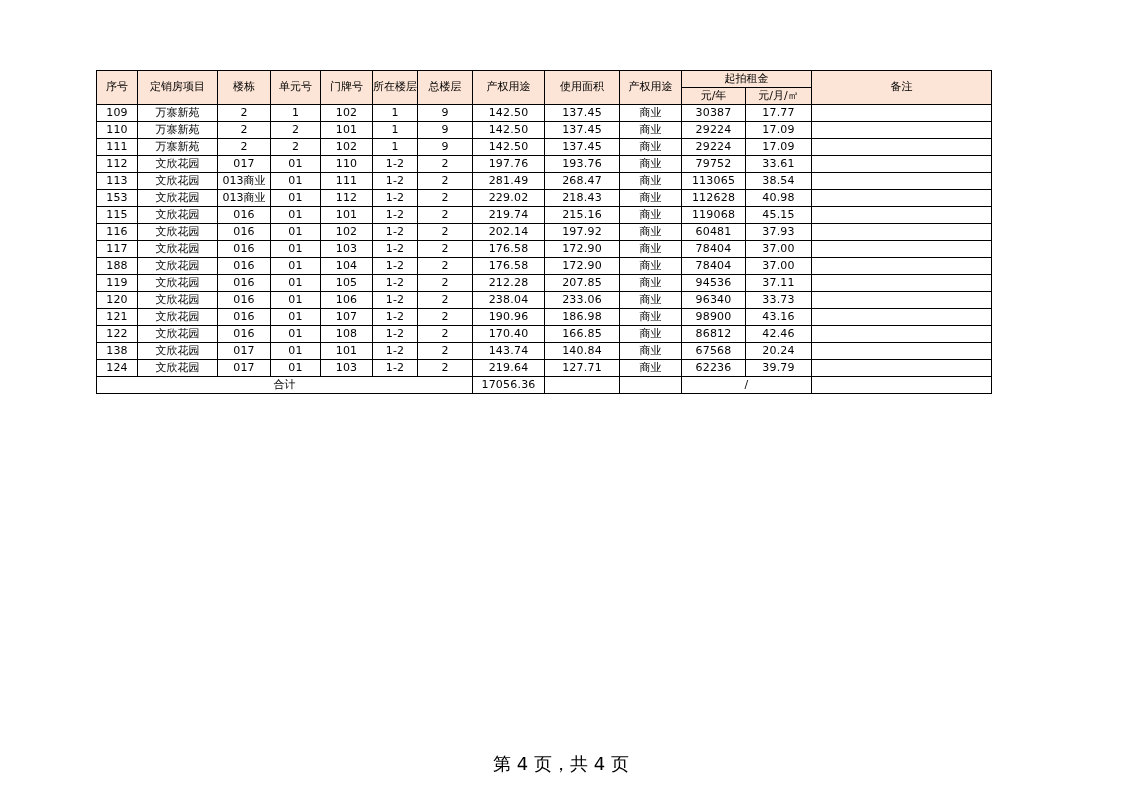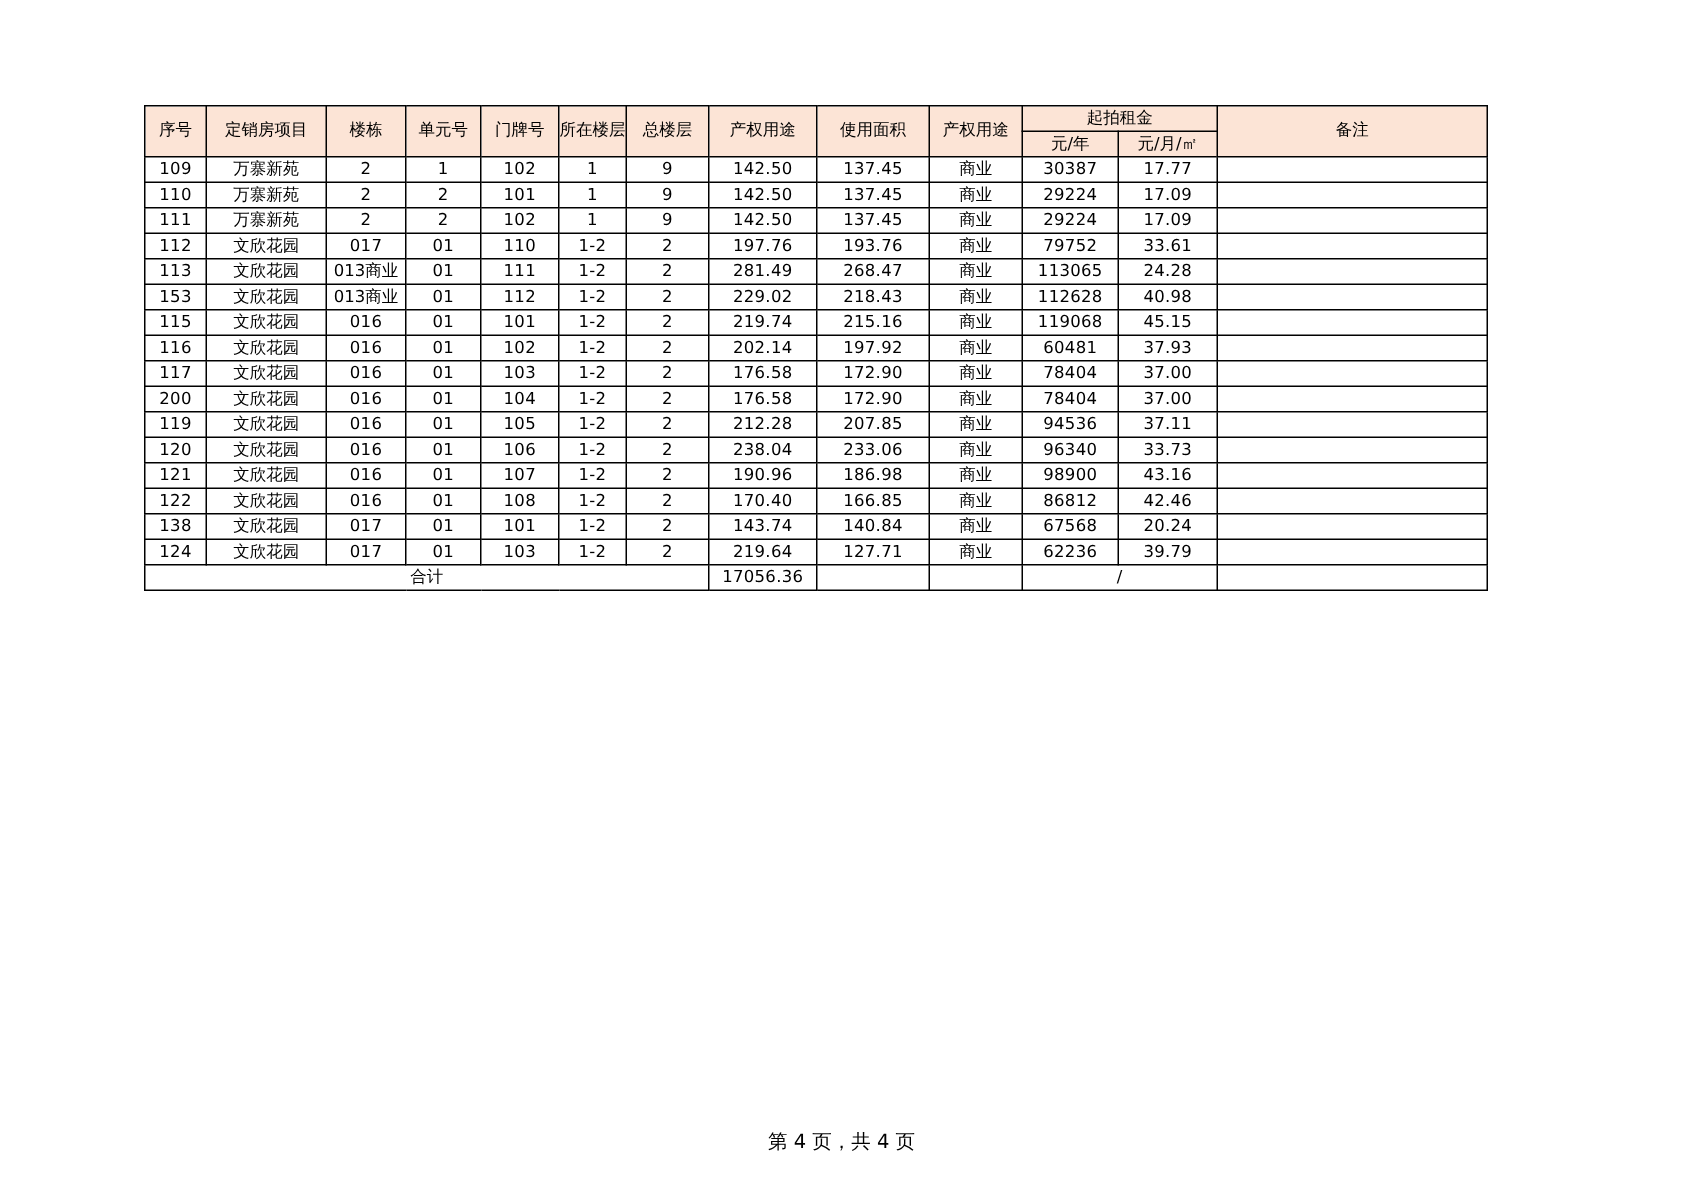--- a/index.html
+++ b/index.html
@@ -52,21 +52,21 @@
   .num { font-family: "DejaVu Sans", sans-serif; font-size: 11px; letter-spacing: 0.2px; }
   .cjk { font-family: "DejaVu Sans", sans-serif; font-size: 11px; }
   tbody td { background: #ffffff; }
   .total-label { text-align: center; }
   .footer {
     position: absolute;
     left: 0;
     top: 752px;
     width: 1122px;
     text-align: center;
-    font-size: 13px;
+    font-size: 18px;
     font-family: "DejaVu Sans", sans-serif;
     color: #000;
   }
   
   col.c0 { width: 41px; }
   col.c1 { width: 80px; }
   col.c2 { width: 53px; }
   col.c3 { width: 50px; }
   col.c4 { width: 52px; }
   col.c5 { width: 44px; }
@@ -186,21 +186,21 @@
           <td class="cjk">文欣花园</td>
           <td class="cjk">013商业</td>
           <td class="num">01</td>
           <td class="num">111</td>
           <td class="num">1-2</td>
           <td class="num">2</td>
           <td class="num">281.49</td>
           <td class="num">268.47</td>
           <td class="cjk">商业</td>
           <td class="num">113065</td>
-          <td class="num">24.28</td>
+          <td class="num">38.54</td>
           <td class="cjk"></td>
         </tr>
         <tr>
           <td class="num">153</td>
           <td class="cjk">文欣花园</td>
           <td class="cjk">013商业</td>
           <td class="num">01</td>
           <td class="num">112</td>
           <td class="num">1-2</td>
           <td class="num">2</td>
@@ -250,21 +250,21 @@
           <td class="num">1-2</td>
           <td class="num">2</td>
           <td class="num">176.58</td>
           <td class="num">172.90</td>
           <td class="cjk">商业</td>
           <td class="num">78404</td>
           <td class="num">37.00</td>
           <td class="cjk"></td>
         </tr>
         <tr>
-          <td class="num">200</td>
+          <td class="num">188</td>
           <td class="cjk">文欣花园</td>
           <td class="num">016</td>
           <td class="num">01</td>
           <td class="num">104</td>
           <td class="num">1-2</td>
           <td class="num">2</td>
           <td class="num">176.58</td>
           <td class="num">172.90</td>
           <td class="cjk">商业</td>
           <td class="num">78404</td>

